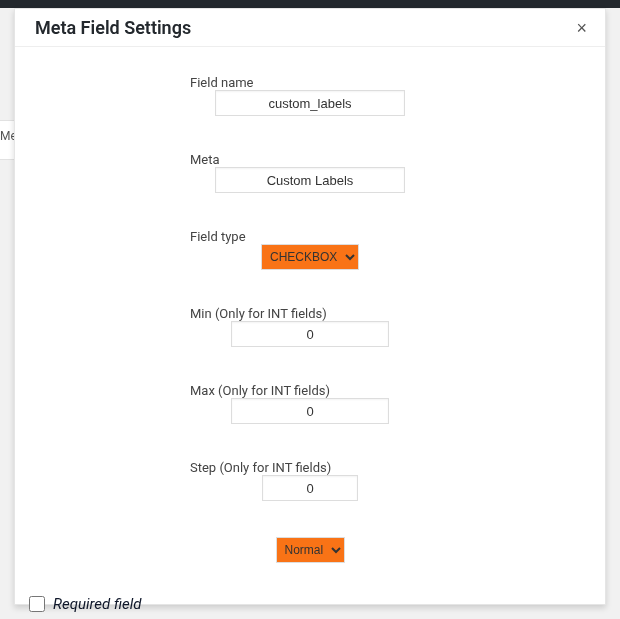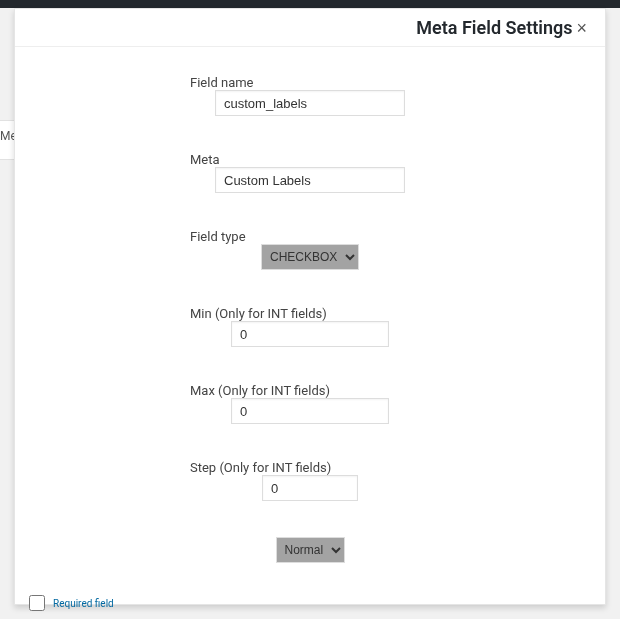--- a/index.html
+++ b/index.html
@@ -42,22 +42,22 @@
       right: 14px;
       top: 8px;
       bottom: 14px;
       background: #fff;
       border: 1px solid #e5e5e5;
       box-shadow: 0 3px 6px rgba(0,0,0,0.15);
     }
     .modal-header {
       display: flex;
       align-items: center;
-      justify-content: flex-end;
-      padding: 8px 14px 8px 26px;
+      justify-content: space-between;
+      padding: 8px 14px 8px 20px;
       border-bottom: 1px solid #eee;
     }
     .modal-title {
       font-size: 18px;
       font-weight: 600;
       color: #23282d;
     }
     .close-btn {
       font-size: 18px;
       color: #555;
@@ -85,53 +85,55 @@
       flex: 0 0 auto;
     }
     input[type="text"] {
       height: 26px;
       border: 1px solid #ddd;
       background: #fff;
       padding: 2px 8px;
       font-size: 13px;
       color: #333;
       box-shadow: inset 0 1px 2px rgba(0,0,0,0.05);
+      text-align: center;
     }
     .input-wide {
       width: 190px;
     }
     .input-med {
       width: 158px;
     }
     .input-narrow {
       width: 96px;
     }
     select {
       height: 26px;
       border: 1px solid #ddd;
-      background: #a3a3a3;
+      background: #f97316;
       padding: 2px 4px;
       font-size: 12px;
       color: #333;
     }
     .checkbox-row {
       display: flex;
       align-items: center;
       padding: 14px 0 20px 0;
     }
     .checkbox-row input[type="checkbox"] {
       width: 16px;
       height: 16px;
       margin-right: 8px;
       border: 1px solid #bbb;
       background: #fff;
     }
     .checkbox-row label {
-      color: #0369a1;
-      font-size: 10px;
+      color: #0f172a;
+      font-size: 15px;
+      font-style: italic;
     }
     .save-btn {
       background: #4d7c0f;
       border: 1px solid #006799;
       color: #fff;
       font-size: 13px;
       padding: 5px 12px;
       border-radius: 3px;
       cursor: pointer;
       box-shadow: 0 1px 0 rgba(0,0,0,0.1);

